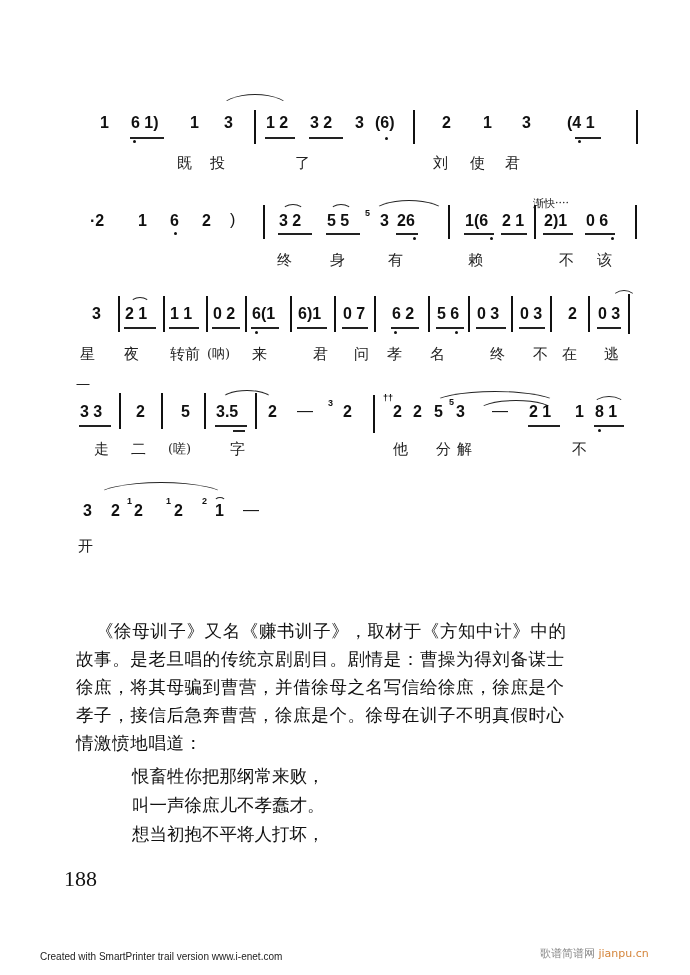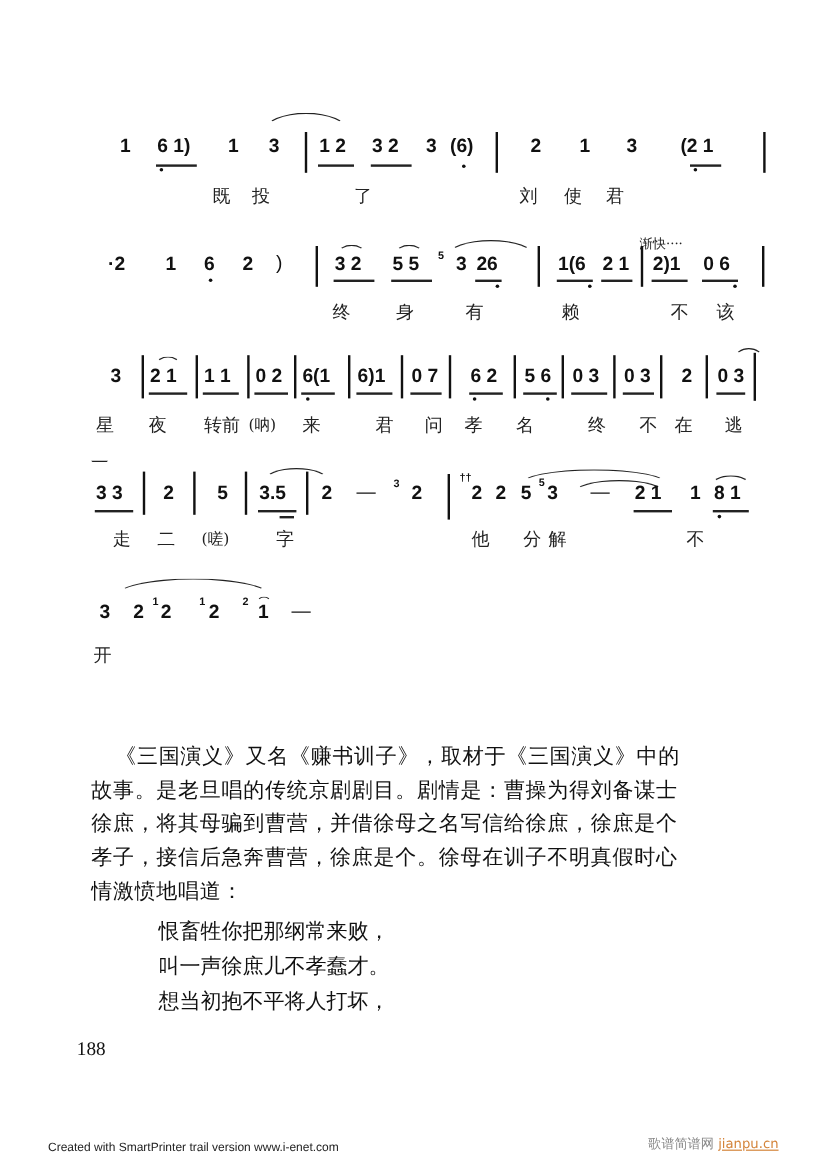--- a/index.html
+++ b/index.html
@@ -22,24 +22,24 @@
     position: absolute; border-top: 1.6px solid #222; border-radius: 50% 50% 0 0 / 100% 100% 0 0;
     border-left: 1px solid transparent; border-right: 1px solid transparent;
   }
   .grace { position: absolute; font-family: "Liberation Sans", sans-serif; font-weight: bold; font-size: 9px; color: #111; }
   .tempo { position: absolute; font-family: "DejaVu Serif", serif; font-size: 11px; color: #222; white-space: nowrap; }
   .para {
     position: absolute; left: 76px; width: 572px; font-family: "DejaVu Serif", serif;
     font-size: 17.5px; line-height: 21.5px; color: #111; letter-spacing: 0.6px;
   }
   .verse { position: absolute; left: 132px; font-family: "DejaVu Serif", serif; font-size: 17.5px; color: #111; }
-  .pagenum { position: absolute; left: 64px; top: 866px; font-family: "Liberation Serif", serif; font-size: 16px; color: #111; }
+  .pagenum { position: absolute; left: 64px; top: 866px; font-family: "Liberation Serif", serif; font-size: 22px; color: #111; }
   .footer { position: absolute; left: 40px; top: 951px; font-family: "Liberation Sans", sans-serif; font-size: 10px; color: #222; }
   .watermark { position: absolute; left: 540px; top: 946px; font-size: 11px; color: #888; font-family: "DejaVu Sans", sans-serif; }
-  .watermark .site { color: #d4843a; text-decoration: underline; }
+  .watermark .site { color: #d4843a; }
 </style>
 </head>
 <body>
 
 <div>
   <span class="note" style="left:100px;top:114px">1</span>
   <span class="note" style="left:131px;top:114px">6 1)</span>
   <div class="uline" style="left:130px;top:137px;width:34px"></div>
   <div class="dot" style="left:133px;top:140px"></div>
   <span class="note" style="left:190px;top:114px">1</span>
@@ -52,21 +52,21 @@
   <span class="note" style="left:310px;top:114px">3 2</span>
   <div class="uline" style="left:309px;top:137px;width:34px"></div>
   <span class="note" style="left:355px;top:114px">3</span>
   <span class="note" style="left:375px;top:114px">(6)</span>
   <div class="dot" style="left:385px;top:137px"></div>
   <div class="bar" style="left:413px;top:110px;height:34px"></div>
 
   <span class="note" style="left:442px;top:114px">2</span>
   <span class="note" style="left:483px;top:114px">1</span>
   <span class="note" style="left:522px;top:114px">3</span>
-  <span class="note" style="left:567px;top:114px">(2 1</span>
+  <span class="note" style="left:567px;top:114px">(4 1</span>
   <div class="uline" style="left:575px;top:137px;width:26px"></div>
   <div class="dot" style="left:578px;top:140px"></div>
   <div class="bar" style="left:636px;top:110px;height:34px"></div>
 
   <span class="lyric" style="left:177px;top:154px">既</span>
   <span class="lyric" style="left:210px;top:154px">投</span>
   <span class="lyric" style="left:295px;top:154px">了</span>
   <span class="lyric" style="left:433px;top:154px">刘</span>
   <span class="lyric" style="left:470px;top:154px">使</span>
   <span class="lyric" style="left:505px;top:154px">君</span>
@@ -233,21 +233,21 @@
   <span class="grace" style="left:166px;top:496px">1</span>
   <span class="note" style="left:174px;top:502px">2</span>
   <span class="grace" style="left:202px;top:496px">2</span>
   <span class="note" style="left:215px;top:502px">1</span>
   <div class="slur" style="left:214px;top:497px;width:10px;height:4px"></div>
   <span class="note" style="left:243px;top:501px;font-weight:normal">—</span>
   <span class="lyric" style="left:78px;top:537px">开</span>
 </div>
 
 <div>
-  <div class="para" style="top:621px;left:96px;width:560px">《三国演义》又名《赚书训子》，取材于《三国演义》中的</div>
+  <div class="para" style="top:621px;left:96px;width:560px">《徐母训子》又名《赚书训子》，取材于《方知中计》中的</div>
   <div class="para" style="top:649px">故事。是老旦唱的传统京剧剧目。剧情是：曹操为得刘备谋士</div>
   <div class="para" style="top:677px">徐庶，将其母骗到曹营，并借徐母之名写信给徐庶，徐庶是个</div>
   <div class="para" style="top:705px">孝子，接信后急奔曹营，徐庶是个。徐母在训子不明真假时心</div>
   <div class="para" style="top:733px">情激愤地唱道：</div>
 </div>
 
 <div>
   <div class="verse" style="top:764px">恨畜牲你把那纲常来败，</div>
   <div class="verse" style="top:793px">叫一声徐庶儿不孝蠢才。</div>
   <div class="verse" style="top:822px">想当初抱不平将人打坏，</div>

